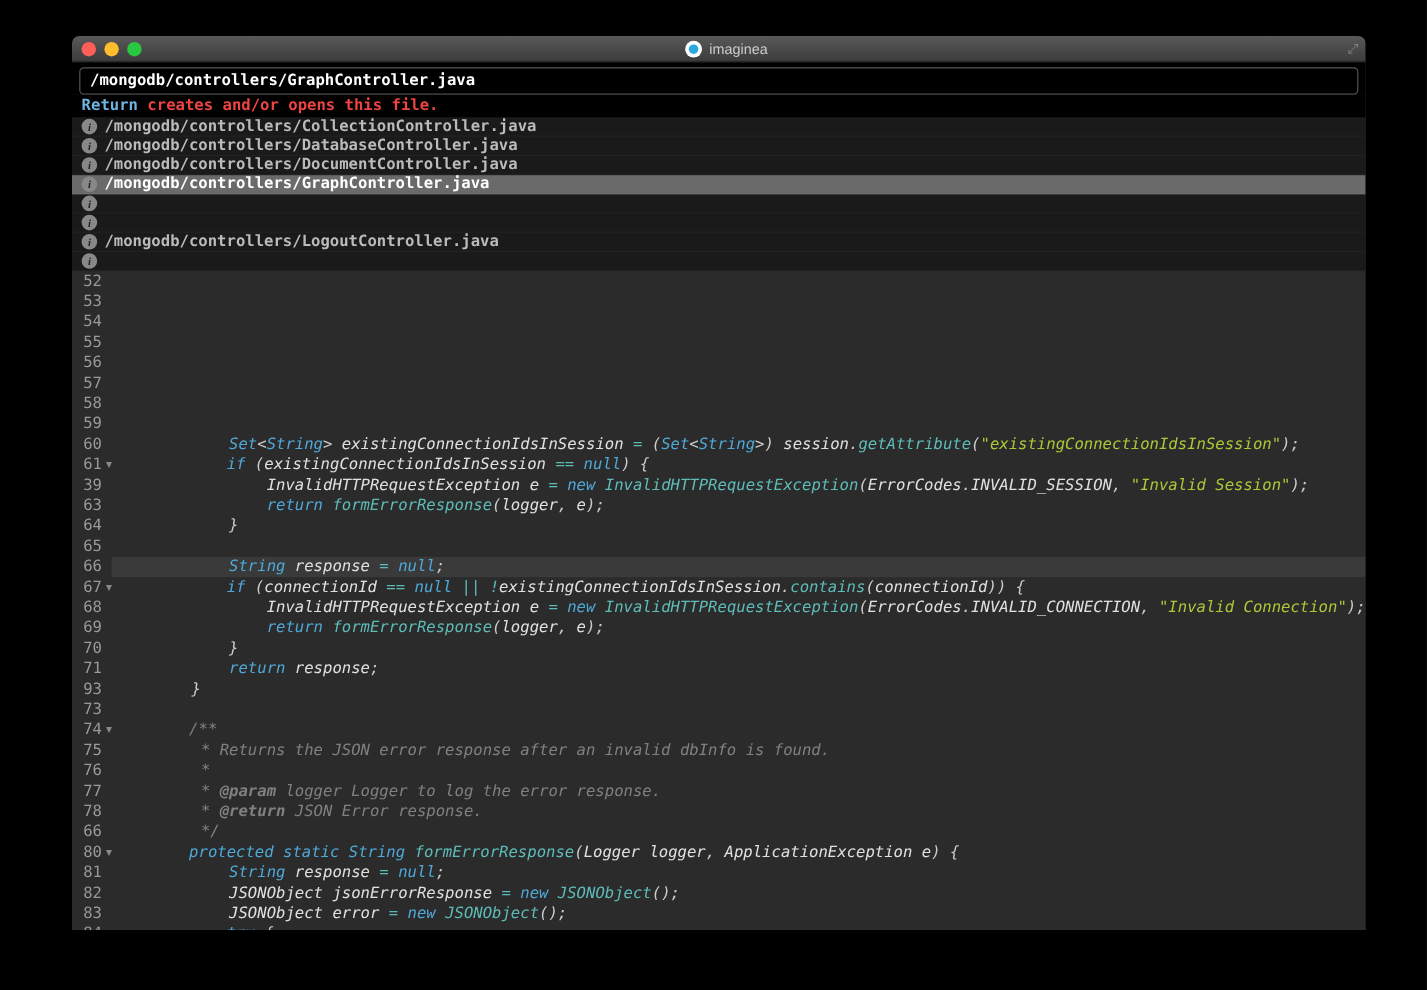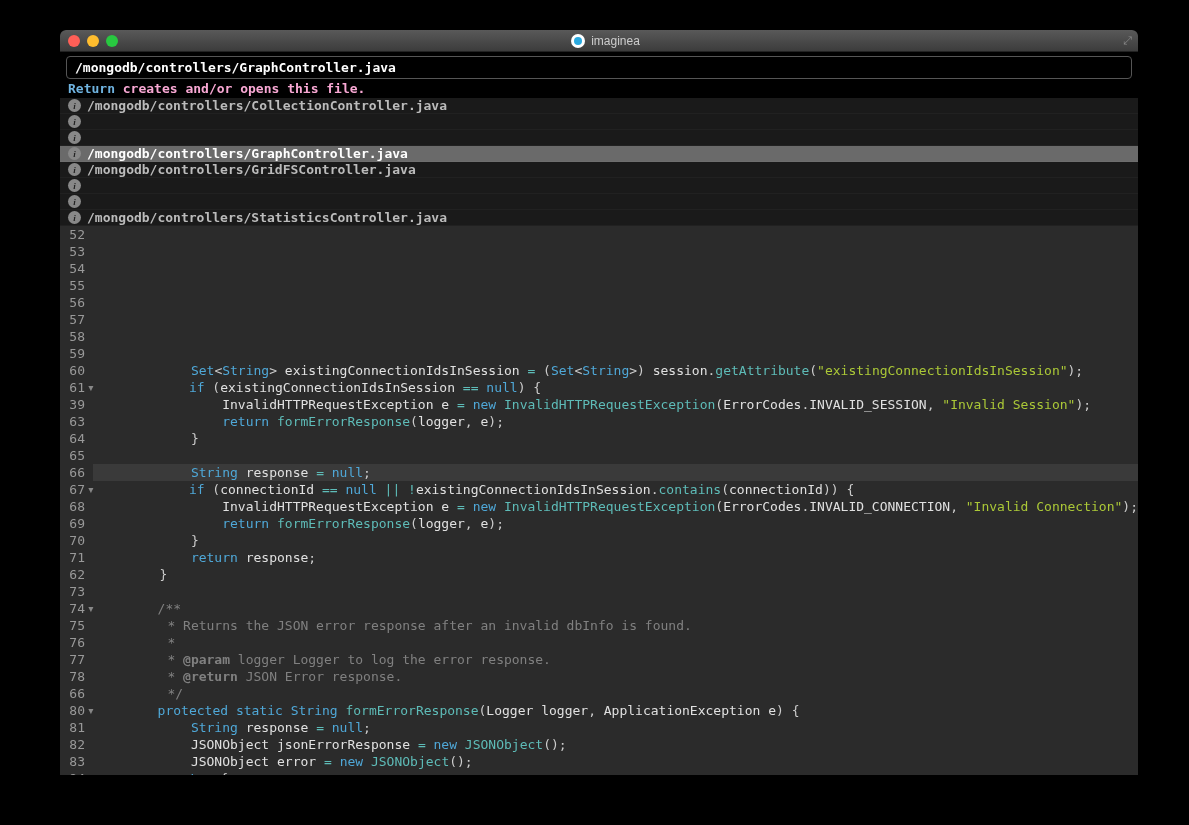--- a/index.html
+++ b/index.html
@@ -91,21 +91,21 @@
   font-family: Menlo, Monaco, monospace;
   font-size: 13px;
   font-weight: bold;
   outline: none;
 }
 .hint-row {
   background: #000;
   padding: 2px 8px 2px 8px;
 }
 .hint-row .kw { color: #6fb3e0; font-weight: bold; }
-.hint-row .txt { color: #f9a8d4; font-weight: bold; }
+.hint-row .txt { color: #ef4444; font-weight: bold; }
 .file-list {
   background: #1a1a1a;
 }
 .file-item {
   display: flex;
   align-items: center;
   padding: 0 8px;
   height: 16px;
   color: #bbb;
   font-weight: bold;
@@ -147,20 +147,21 @@
 .gutter-line { height: 17px; }
 .code {
   flex: 1;
   line-height: 17px;
   white-space: pre;
   color: #ccc;
 }
 .code-line {
   height: 17px;
   padding-left: 4px;
+  font-style: italic;
 }
 .code-line.current {
   background: #3a3a3a;
 }
 .fold {
   display: inline-block;
   width: 8px;
   color: #888;
   margin-left: -10px;
 }
@@ -198,41 +199,42 @@
   <div class="hint-row">
     <span class="kw">Return</span><span class="txt"> creates and/or opens this file.</span>
   </div>
   <div class="file-list" id="file-list">
       <div class="file-item">
         <span class="file-icon">i</span>
         <span>/mongodb/controllers/CollectionController.java</span>
       </div>
       <div class="file-item">
         <span class="file-icon">i</span>
-      </div>
-      <div class="file-item">
-        <span class="file-icon">i</span>
+        <span>/mongodb/controllers/DatabaseController.java</span>
+      </div>
+      <div class="file-item">
+        <span class="file-icon">i</span>
+        <span>/mongodb/controllers/DocumentController.java</span>
       </div>
       <div class="file-item selected">
         <span class="file-icon">i</span>
         <span>/mongodb/controllers/GraphController.java</span>
       </div>
       <div class="file-item">
         <span class="file-icon">i</span>
-        <span>/mongodb/controllers/GridFSController.java</span>
-      </div>
-      <div class="file-item">
-        <span class="file-icon">i</span>
-      </div>
-      <div class="file-item">
-        <span class="file-icon">i</span>
-      </div>
-      <div class="file-item">
-        <span class="file-icon">i</span>
-        <span>/mongodb/controllers/StatisticsController.java</span>
+      </div>
+      <div class="file-item">
+        <span class="file-icon">i</span>
+      </div>
+      <div class="file-item">
+        <span class="file-icon">i</span>
+        <span>/mongodb/controllers/LogoutController.java</span>
+      </div>
+      <div class="file-item">
+        <span class="file-icon">i</span>
       </div>
     </div>
 
   <div class="editor">
     <div class="gutter" id="gutter">
         <div class="gutter-line">52</div>
         <div class="gutter-line">53</div>
         <div class="gutter-line">54</div>
         <div class="gutter-line">55</div>
         <div class="gutter-line">56</div>
@@ -244,21 +246,21 @@
         <div class="gutter-line">39</div>
         <div class="gutter-line">63</div>
         <div class="gutter-line">64</div>
         <div class="gutter-line">65</div>
         <div class="gutter-line">66</div>
         <div class="gutter-line">67</div>
         <div class="gutter-line">68</div>
         <div class="gutter-line">69</div>
         <div class="gutter-line">70</div>
         <div class="gutter-line">71</div>
-        <div class="gutter-line">62</div>
+        <div class="gutter-line">93</div>
         <div class="gutter-line">73</div>
         <div class="gutter-line">74</div>
         <div class="gutter-line">75</div>
         <div class="gutter-line">76</div>
         <div class="gutter-line">77</div>
         <div class="gutter-line">78</div>
         <div class="gutter-line">66</div>
         <div class="gutter-line">80</div>
         <div class="gutter-line">81</div>
         <div class="gutter-line">82</div>

